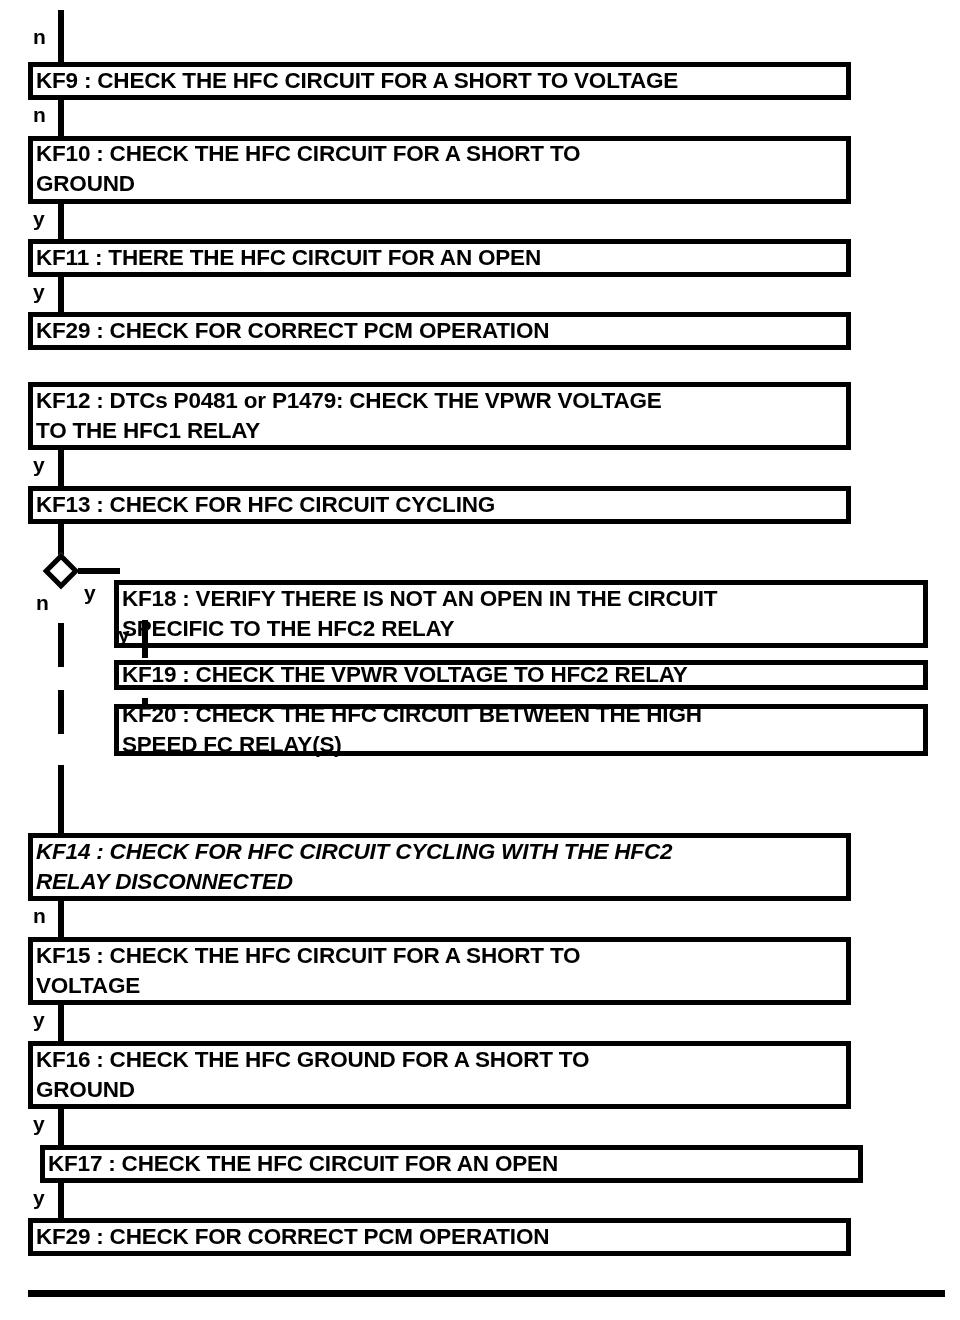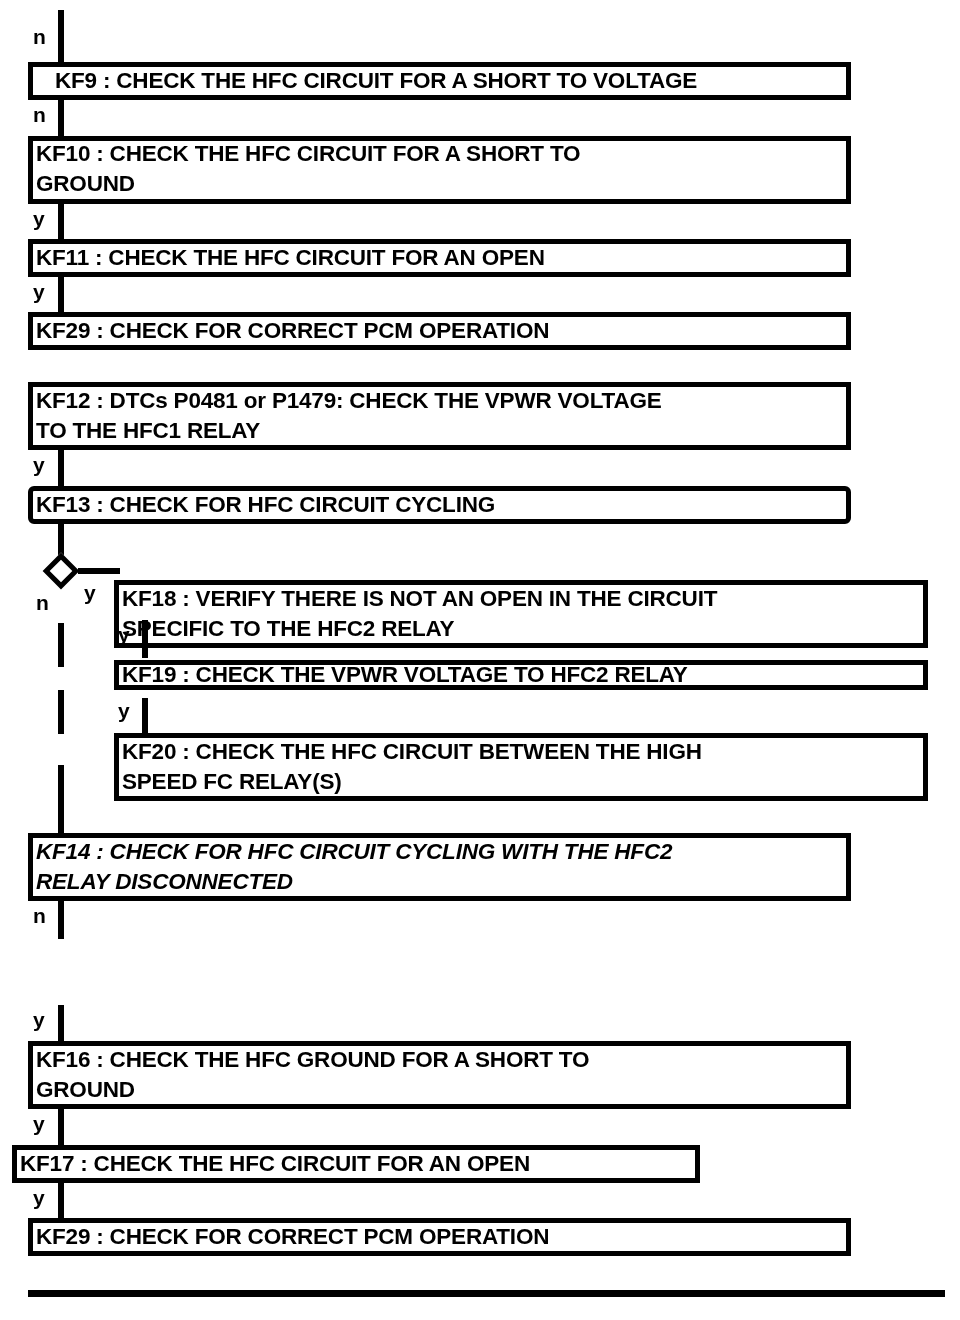--- a/index.html
+++ b/index.html
@@ -78,55 +78,55 @@
   }
 </style>
 </head>
 <body>
 
 <div id="canvas">
 
   <div class="vline" style="left:58px; top:10px; height:54px;"></div>
   <div class="branch-label" style="left:33px; top:26px;">n</div>
 
-  <div class="step-box" style="left:28px; top:62px; width:823px; height:38px;padding-left:19px;">
+  <div class="step-box" style="left:28px; top:62px; width:823px; height:38px;">
     <div class="step-text">KF9 : CHECK THE HFC CIRCUIT FOR A SHORT TO VOLTAGE</div>
   </div>
 
   <div class="vline" style="left:58px; top:100px; height:38px;"></div>
   <div class="branch-label" style="left:33px; top:104px;">n</div>
 
   <div class="step-box" style="left:28px; top:136px; width:823px; height:68px;align-items:flex-end;">
     <div class="step-text">KF10 : CHECK THE HFC CIRCUIT FOR A SHORT TO
 GROUND</div>
   </div>
 
   <div class="vline" style="left:58px; top:204px; height:38px;"></div>
   <div class="branch-label" style="left:33px; top:208px;">y</div>
 
   <div class="step-box" style="left:28px; top:239px; width:823px; height:38px;">
-    <div class="step-text">KF11 : CHECK THE HFC CIRCUIT FOR AN OPEN</div>
+    <div class="step-text">KF11 : THERE THE HFC CIRCUIT FOR AN OPEN</div>
   </div>
 
   <div class="vline" style="left:58px; top:277px; height:38px;"></div>
   <div class="branch-label" style="left:33px; top:281px;">y</div>
 
   <div class="step-box" style="left:28px; top:312px; width:823px; height:38px;">
     <div class="step-text">KF29 : CHECK FOR CORRECT PCM OPERATION</div>
   </div>
 
   <div class="step-box" style="left:28px; top:382px; width:823px; height:68px;justify-content:flex-end;">
     <div class="step-text">KF12 : DTCs P0481 or P1479: CHECK THE VPWR VOLTAGE
 TO THE HFC1 RELAY</div>
   </div>
 
   <div class="vline" style="left:58px; top:450px; height:38px;"></div>
   <div class="branch-label" style="left:33px; top:454px;">y</div>
 
-  <div class="step-box" style="left:28px; top:486px; width:823px; height:38px;border-radius:6px;">
+  <div class="step-box" style="left:28px; top:486px; width:823px; height:38px;">
     <div class="step-text">KF13 : CHECK FOR HFC CIRCUIT CYCLING</div>
   </div>
 
   <div class="vline" style="left:58px; top:524px; height:34px;"></div>
 
   <div class="diamond" style="left:48px; top:558px;"></div>
 
   <div class="hline" style="left:78px; top:568px; width:42px;"></div>
   <div class="branch-label" style="left:84px; top:582px;">y</div>
   <div class="branch-label" style="left:36px; top:592px;">n</div>
@@ -143,46 +143,50 @@
   <div class="vline" style="left:142px; top:620px; height:38px;"></div>
   <div class="branch-label" style="left:118px; top:624px;">y</div>
 
   <div class="step-box" style="left:114px; top:660px; width:814px; height:30px;">
     <div class="step-text">KF19 : CHECK THE VPWR VOLTAGE TO HFC2 RELAY</div>
   </div>
 
   <div class="vline" style="left:142px; top:698px; height:36px;"></div>
   <div class="branch-label" style="left:118px; top:700px;">y</div>
 
-  <div class="step-box" style="left:114px; top:733px; width:814px; height:68px;justify-content:center;">
+  <div class="step-box" style="left:114px; top:704px; width:814px; height:52px;justify-content:center;">
     <div class="step-text">KF20 : CHECK THE HFC CIRCUIT BETWEEN THE HIGH
 SPEED FC RELAY(S)</div>
   </div>
 
   <div class="step-box" style="left:28px; top:833px; width:823px; height:68px;font-style:italic;">
     <div class="step-text">KF14 : CHECK FOR HFC CIRCUIT CYCLING WITH THE HFC2
 RELAY DISCONNECTED</div>
   </div>
 
   <div class="vline" style="left:58px; top:901px; height:38px;"></div>
   <div class="branch-label" style="left:33px; top:905px;">n</div>
 
+  <div class="step-box" style="left:28px; top:937px; width:823px; height:68px;">
+    <div class="step-text">KF15 : CHECK THE HFC CIRCUIT FOR A SHORT TO
+VOLTAGE</div>
+  </div>
 
   <div class="vline" style="left:58px; top:1005px; height:38px;"></div>
   <div class="branch-label" style="left:33px; top:1009px;">y</div>
 
   <div class="step-box" style="left:28px; top:1041px; width:823px; height:68px;">
     <div class="step-text">KF16 : CHECK THE HFC GROUND FOR A SHORT TO
 GROUND</div>
   </div>
 
   <div class="vline" style="left:58px; top:1109px; height:38px;"></div>
   <div class="branch-label" style="left:33px; top:1113px;">y</div>
 
-  <div class="step-box" style="left:12px; top:1145px; width:688px; height:38px;">
+  <div class="step-box" style="left:40px; top:1145px; width:823px; height:38px;">
     <div class="step-text">KF17 : CHECK THE HFC CIRCUIT FOR AN OPEN</div>
   </div>
 
   <div class="vline" style="left:58px; top:1183px; height:36px;"></div>
   <div class="branch-label" style="left:33px; top:1187px;">y</div>
 
   <div class="step-box" style="left:28px; top:1218px; width:823px; height:38px;">
     <div class="step-text">KF29 : CHECK FOR CORRECT PCM OPERATION</div>
   </div>
 

